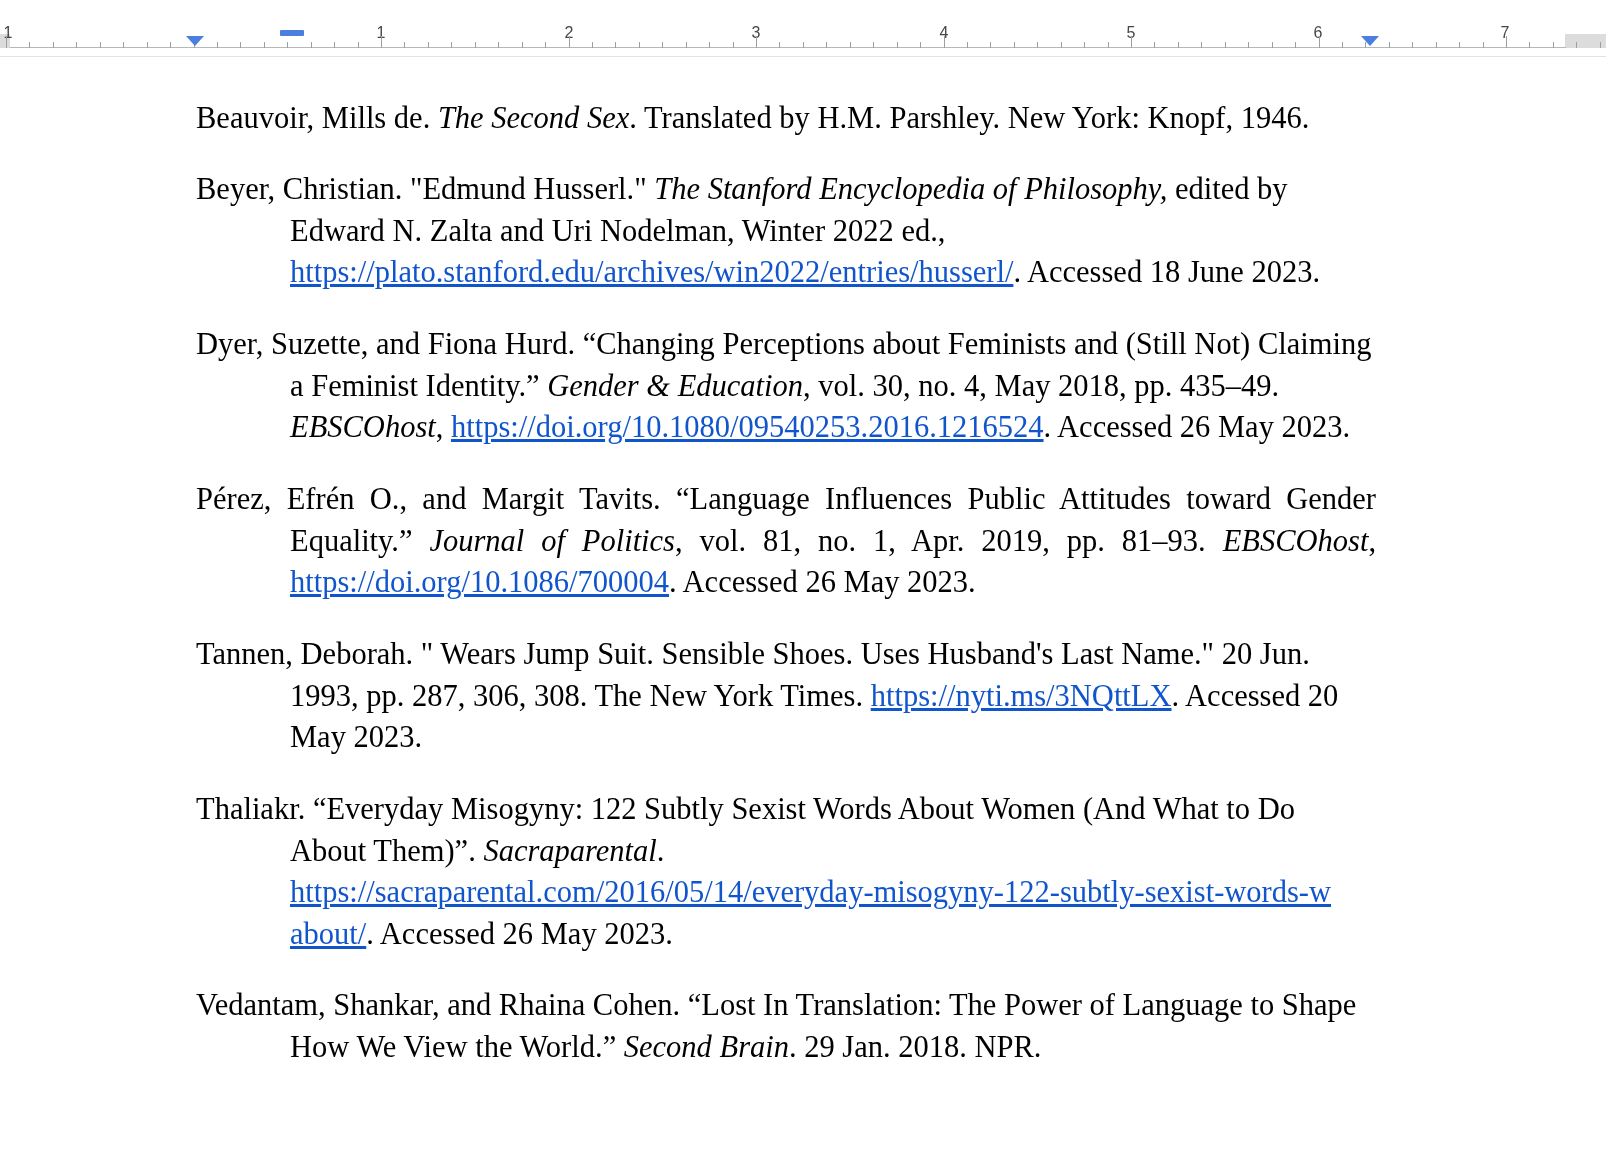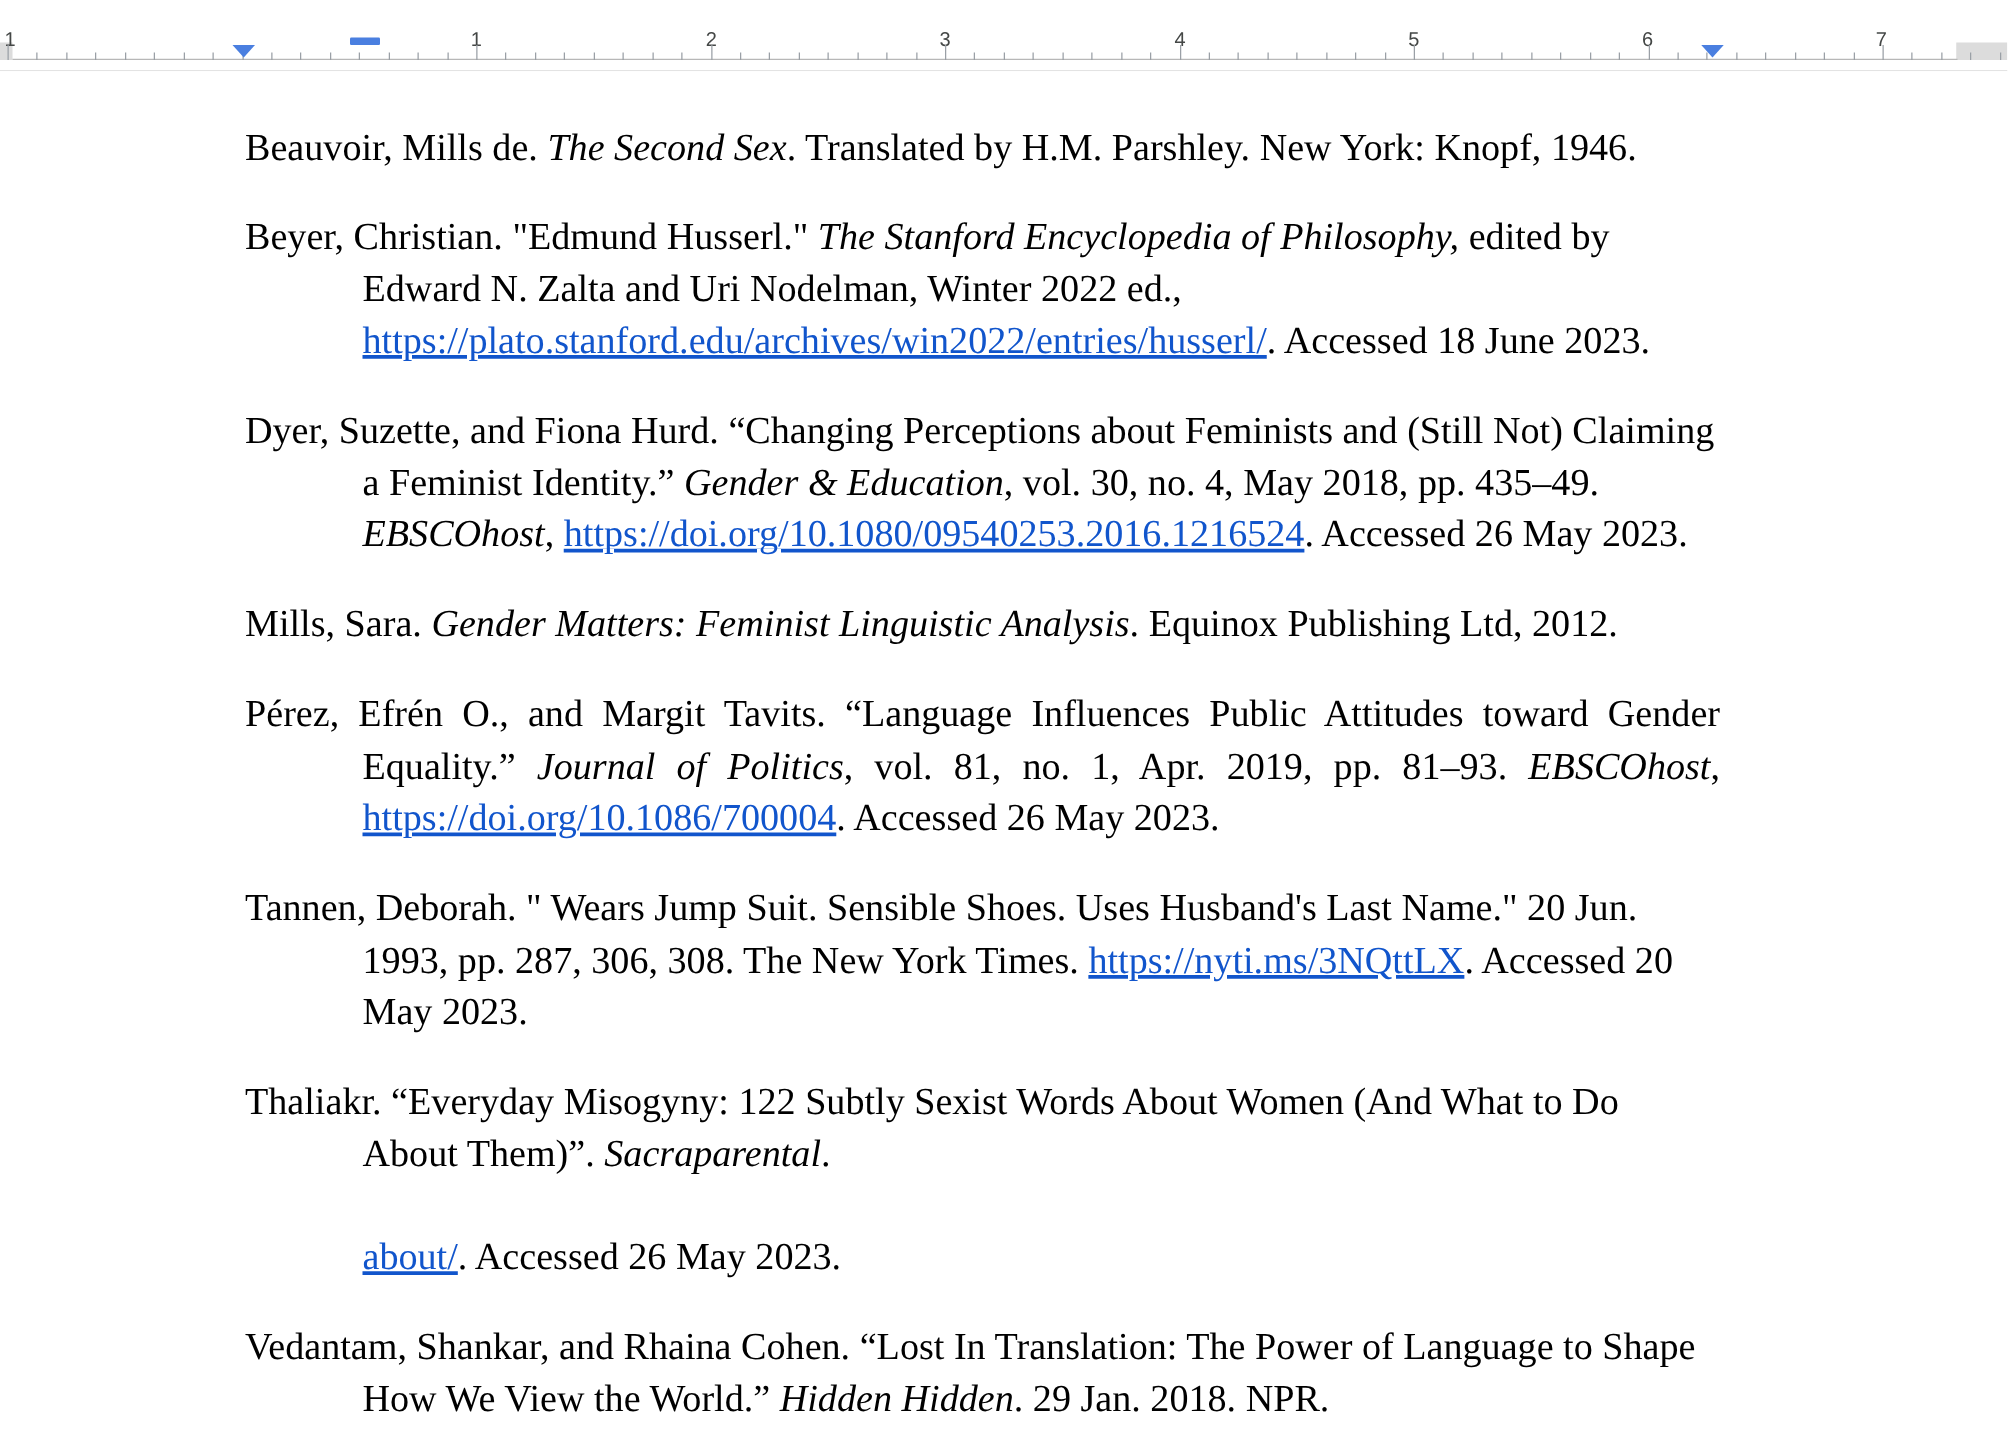--- a/index.html
+++ b/index.html
@@ -224,36 +224,33 @@
 
     <p class="entry">
       <span>Beyer, Christian. "Edmund Husserl." </span><span class="it">The Stanford Encyclopedia of Philosophy,</span><span> edited by Edward N. Zalta and Uri Nodelman, Winter 2022 ed.,</span><br>
       <span class="link">https://plato.stanford.edu/archives/win2022/entries/husserl/</span><span>. Accessed 18 June 2023.</span>
     </p>
 
     <p class="entry">
       <span>Dyer, Suzette, and Fiona Hurd. “Changing Perceptions about Feminists and (Still Not) Claiming a Feminist Identity.” </span><span class="it">Gender &amp; Education</span><span>, vol. 30, no. 4, May 2018, pp. 435–49. </span><span class="it">EBSCOhost</span><span>, </span><span class="link">https://doi.org/10.1080/09540253.2016.1216524</span><span>. Accessed 26 May 2023.</span>
     </p>
 
-    <p class="entry">
-      <span>Mills, Sara. </span><span class="it">Gender Matters: Feminist Linguistic Analysis</span><span>. Equinox Publishing Ltd, 2012.</span>
-    </p>
 
     <p class="entry just">
       <span>Pérez, Efrén O., and Margit Tavits. “Language Influences Public Attitudes toward Gender Equality.” </span><span class="it">Journal of Politics</span><span>, vol. 81, no. 1, Apr. 2019, pp. 81–93. </span><span class="it">EBSCOhost</span><span>, </span><span class="link">https://doi.org/10.1086/700004</span><span>.  Accessed 26 May 2023.</span>
     </p>
 
     <p class="entry">
       <span>Tannen, Deborah. " </span><span class="spell-blue">Wears</span><span> Jump Suit. Sensible Shoes. Uses Husband's Last Name." 20 Jun. 1993, pp. 287, 306, 308. The New York Times. </span><span class="link">https://nyti.ms/3NQttLX</span><span>. Accessed 20 May 2023.</span>
     </p>
 
     <p class="entry">
       <span class="spell-red">Thaliakr</span><span>. “Everyday Misogyny: 122 Subtly Sexist Words About Women (And What to Do About Them)”. </span><span class="it">Sacraparental</span><span>. </span><br>
-      <br>
+      <span class="link">https://sacraparental.com/2016/05/14/everyday-misogyny-122-subtly-sexist-words-w</span><br>
       <span class="link">about/</span><span>. Accessed 26 May 2023.</span>
     </p>
 
     <p class="entry">
-      <span>Vedantam, Shankar, and Rhaina Cohen. “Lost In Translation: The Power of Language to Shape How We View the World.” </span><span class="it">Hidden Hidden</span><span>. 29 Jan. 2018. NPR.</span>
+      <span>Vedantam, Shankar, and Rhaina Cohen. “Lost In Translation: The Power of Language to Shape How We View the World.” </span><span class="it">Second Brain</span><span>. 29 Jan. 2018. NPR.</span>
     </p>
 
   </div>
 </div>
 
 </body></html>

